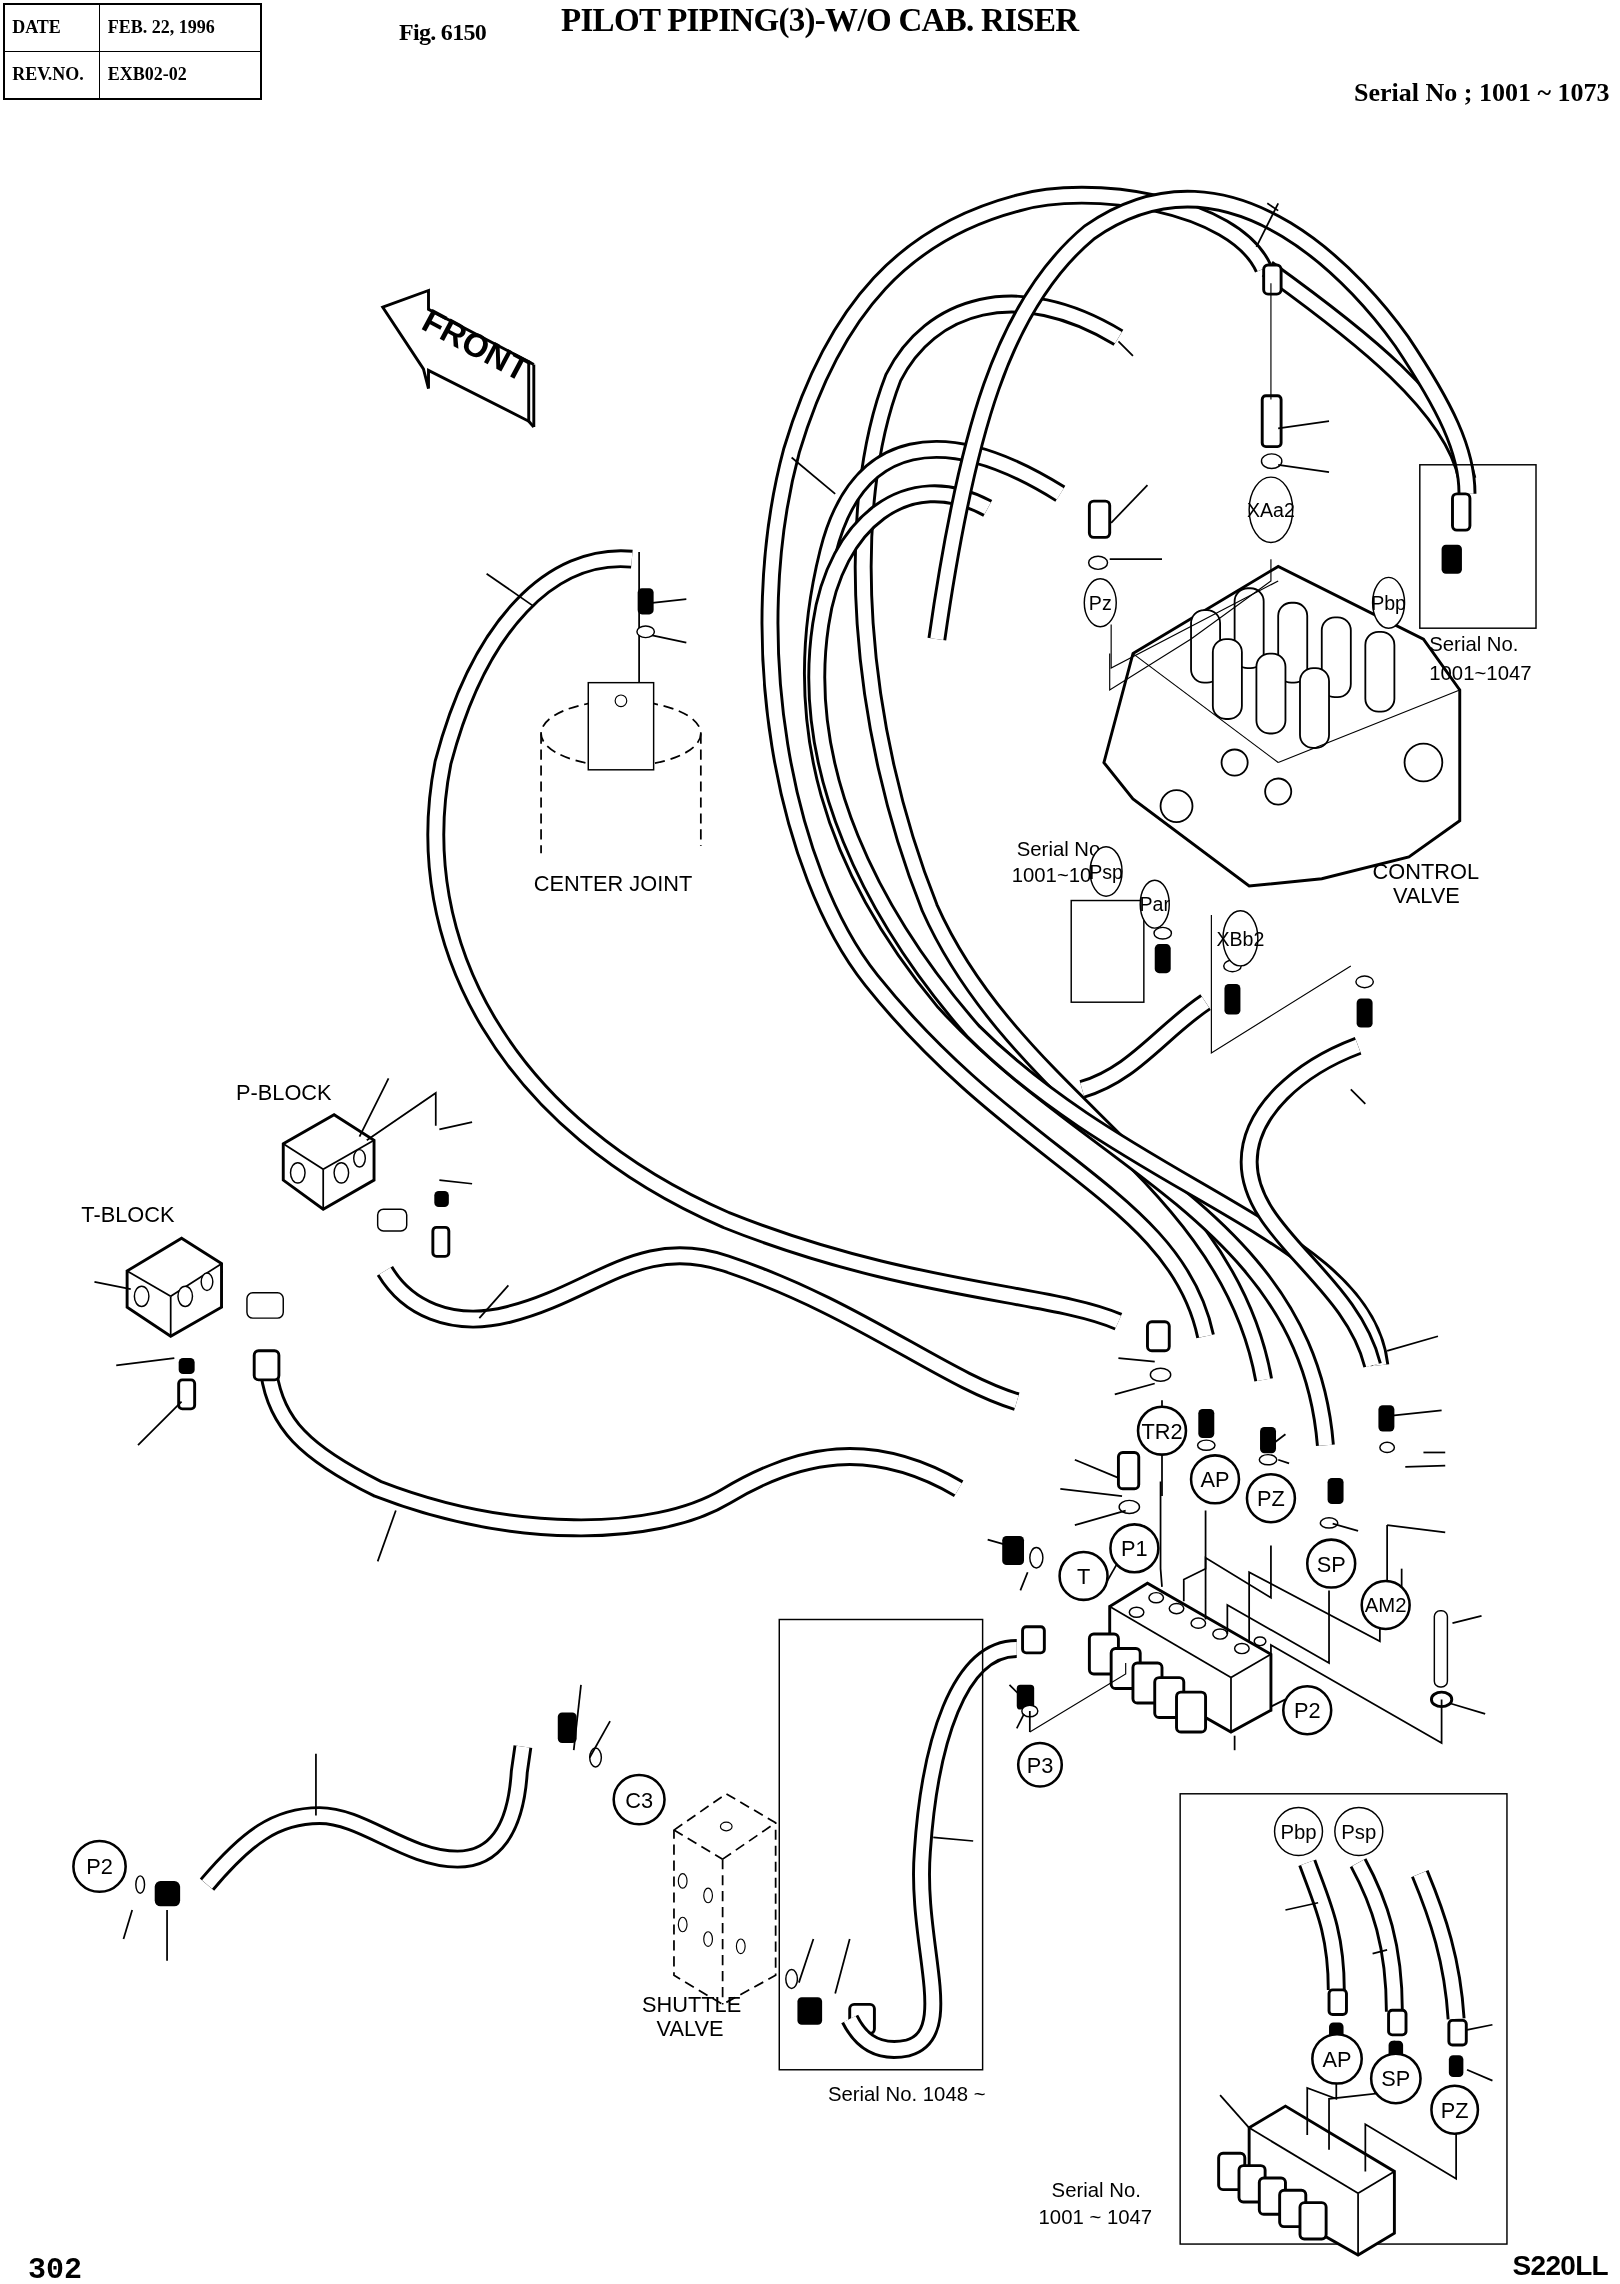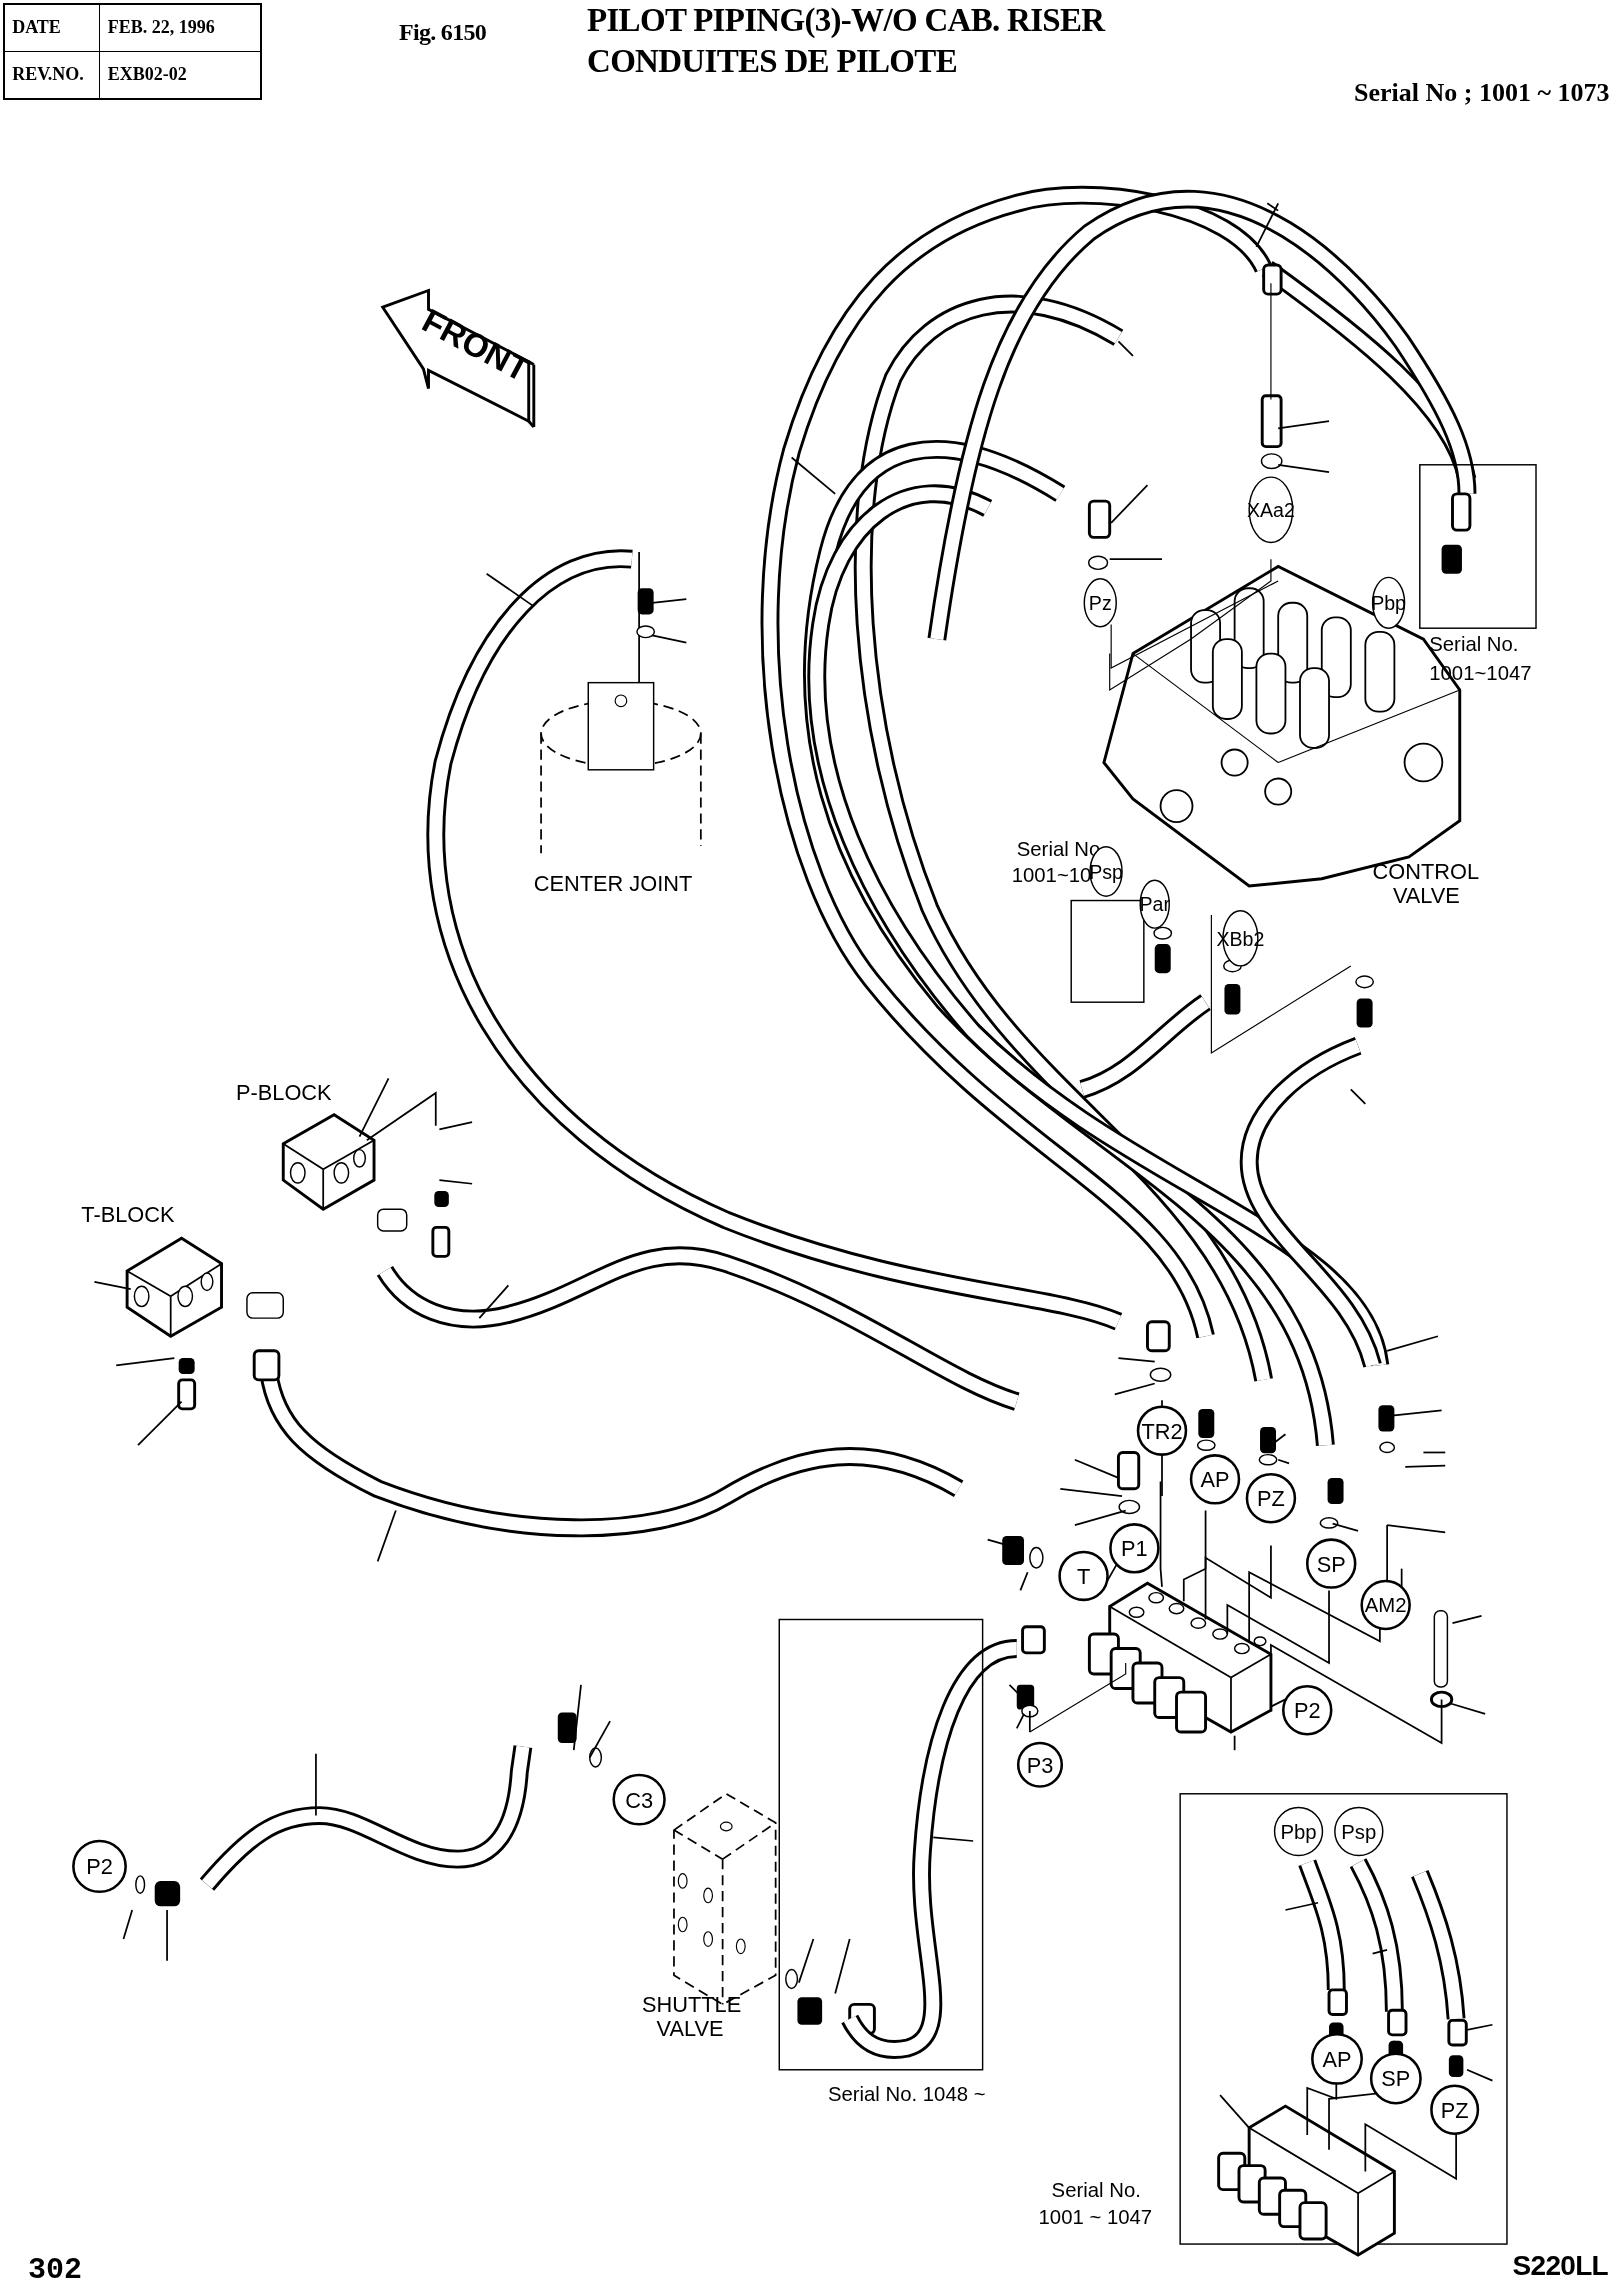--- a/index.html
+++ b/index.html
@@ -2,21 +2,21 @@
 <html style="font-size:11.6px"><head>
 <meta charset="utf-8">
 <style>
   html, body { margin: 0; padding: 0; background: #ffffff; }
   body { width: 1621px; height: 2284px; position: relative; overflow: hidden; font-family: "Liberation Serif", serif; color: #000; }
   .hdr-table { position: absolute; left: 2.9px; top: 2.9px; border-collapse: collapse; border: 2.9px solid #000; font-family: "Liberation Serif", serif; font-weight: bold; font-size: 18px; }
   .hdr-table td { border: 1.5px solid #000; height: 46px; padding: 0 7.3px; white-space: nowrap; }
   .hdr-table td.k { width: 80px; }
   .hdr-table td.v { width: 145px; }
   .fig-no { position: absolute; left: 399px; top: 19px; font-family: "Liberation Serif", serif; font-weight: bold; font-size: 24px; letter-spacing: -0.7px; }
-  .title { position: absolute; left: 587px; top: 0px; font-family: "Liberation Serif", serif; font-weight: bold; font-size: 33px; line-height: 41px; letter-spacing: -0.7px; }
+  .title { position: absolute; left: 561px; top: 0px; font-family: "Liberation Serif", serif; font-weight: bold; font-size: 33px; line-height: 41px; letter-spacing: -0.7px; }
   .serial-top { position: absolute; right: 11.6px; top: 78px; font-family: "Liberation Serif", serif; font-weight: bold; font-size: 26px; }
   .page-no { position: absolute; left: 28px; top: 2253px; font-family: Liberation Mono, monospace; font-weight: bold; font-size: 30px; }
   .model { position: absolute; right: 13px; top: 2250px; font-family: "Liberation Sans", sans-serif; font-weight: bold; font-size: 28px; letter-spacing: -0.7px; }
   svg.drawing { position: absolute; left: 0; top: 0; width: 1621px; height: 2284px; }
   svg text { font-family: "Liberation Sans", sans-serif; fill: #000; }
   .hose-in { fill: none; stroke: #fff; stroke-width: 18; }
   .hose-out { fill: none; stroke: #000; stroke-width: 26; }
   .leader { stroke: #000; stroke-width: 2.4; fill: none; }
   .thin { stroke: #000; stroke-width: 1.6; fill: none; }
   .dash { stroke: #000; stroke-width: 2.4; fill: none; stroke-dasharray: 14 8; }
@@ -38,21 +38,20 @@
   </tr>
   <tr>
     <td class="k">REV.NO.</td>
     <td class="v">EXB02-02</td>
   </tr>
 </tbody>
   </table>
 <div class="fig-no">Fig. 6150</div>
 <div class="title">
   <div>PILOT PIPING(3)-W/O CAB. RISER</div>
-  <div>CONDUITES DE PILOTE</div>
 </div>
 <div class="serial-top">Serial No ; 1001 ~ 1073</div>
 
 <svg class="drawing" viewBox="0 0 2232 3145">
 
   <g>
     <polygon points="527,423 590,400 590,426 728,498 728,580 590,510 590,535 583,508" fill="#fff" stroke="#000" stroke-width="4"></polygon>
     <polygon points="527,423 583,508 590,535 590,510 728,580 718,588 584,518 584,540" fill="#000" opacity="0"></polygon>
     <line x1="728" y1="498" x2="735" y2="502" stroke="#000" stroke-width="4"></line>
     <line x1="735" y1="502" x2="735" y2="588" stroke="#000" stroke-width="4"></line>

